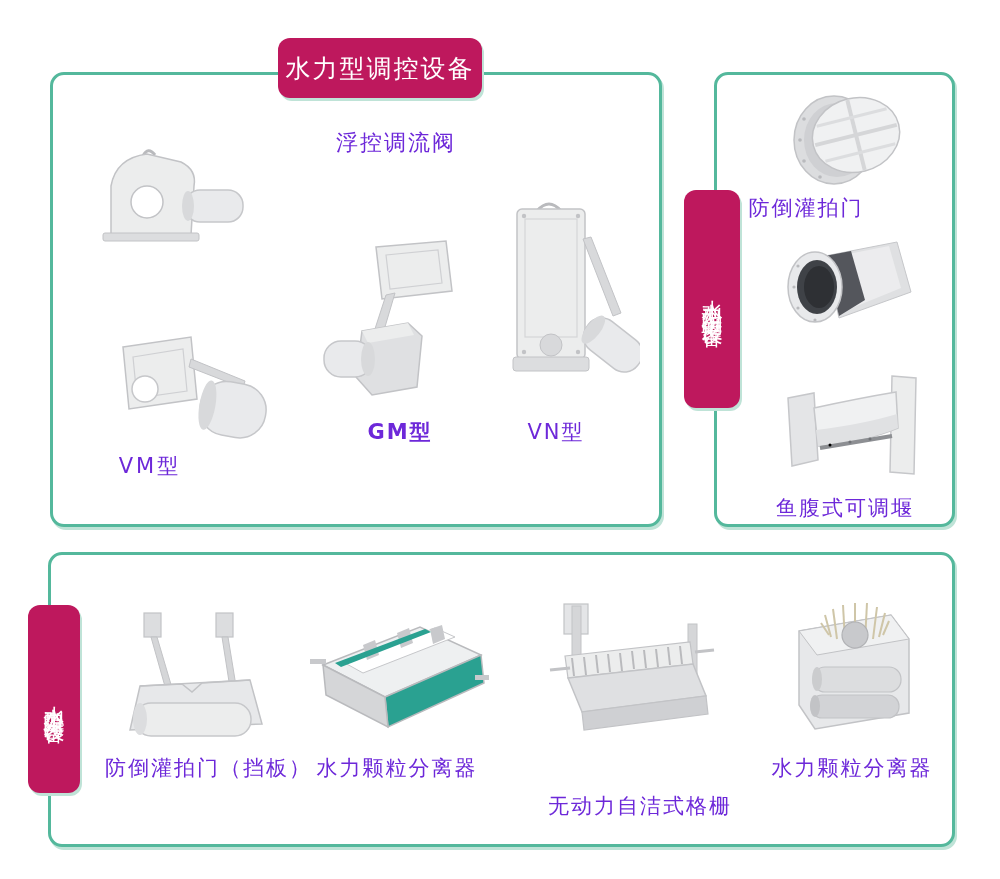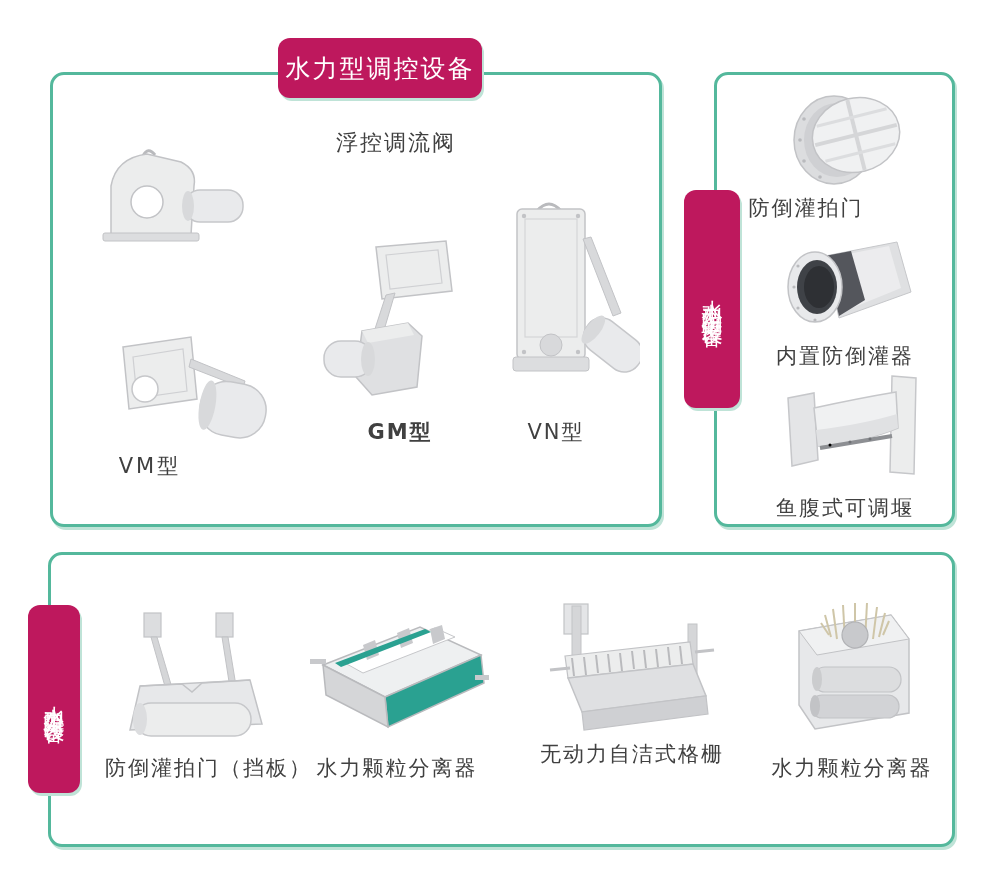--- a/index.html
+++ b/index.html
@@ -15,21 +15,21 @@
     position:absolute;background:#be185d;color:#ffffff;border-radius:12px;
     display:flex;align-items:center;justify-content:center;
     box-shadow:2px 3px 0 #bfe3d7;z-index:3;
   }
   .badge-h{font-size:25px;letter-spacing:2px;font-weight:500;}
   .badge-v{
     font-size:21px;font-weight:500;
     writing-mode:vertical-rl;text-orientation:upright;letter-spacing:4px;
   }
   .green-text{
-    position:absolute;color:#404040;font-size:21px;letter-spacing:2px;
+    position:absolute;color:#6d28d9;font-size:21px;letter-spacing:2px;
     text-align:center;white-space:nowrap;z-index:2;
   }
   .subtitle{font-size:22px;}
   .figure{position:absolute;z-index:1;}
   .figure svg{display:block;}
 </style>
 </head>
 <body>
 
 <div class="canvas">
@@ -132,21 +132,20 @@
       <polygon points="40,26 66,21 80,70 54,86" fill="#54565c"></polygon>
       <ellipse cx="30" cy="57" rx="27" ry="35" fill="#e8e9eb" stroke="#c2c3c6" stroke-width="1.5"></ellipse>
       <ellipse cx="32" cy="57" rx="20" ry="27" fill="#3f4247"></ellipse>
       <ellipse cx="34" cy="57" rx="15" ry="21" fill="#2e3034"></ellipse>
       <circle cx="13" cy="36" r="1.6" fill="#b9babd"></circle>
         <circle cx="9" cy="57" r="1.6" fill="#b9babd"></circle>
       <circle cx="13" cy="78" r="1.6" fill="#b9babd"></circle>
         <circle cx="30" cy="90" r="1.6" fill="#b9babd"></circle>
     </svg>
   </div>
-  <div class="green-text" style="left:755px;top:342px;width:180px;">内置防倒灌器</div>
 
   <div class="figure" style="left:780px;top:372px;">
     <svg width="150" height="115" viewBox="0 0 150 115">
       <polygon points="112,4 136,6 134,102 110,100" fill="#eceded" stroke="#c6c7ca" stroke-width="1.5"></polygon>
       <polygon points="8,26 34,21 38,88 12,94" fill="#e4e5e7" stroke="#c6c7ca" stroke-width="1.5"></polygon>
       <path d="M34,36 Q80,26 116,20 L118,56 Q84,70 38,74 Z" fill="#f0f1f2" stroke="#c6c7ca" stroke-width="1.5"></path>
       <path d="M36,58 Q84,52 117,42 L118,56 Q84,70 38,74 Z" fill="#e0e1e3"></path>
       <line x1="40" y1="76" x2="112" y2="64" stroke="#8d8f93" stroke-width="4"></line>
       <circle cx="50" cy="73" r="1.5" fill="#6f7control175"></circle>
         <circle cx="70" cy="70" r="1.5" fill="#6f7175"></circle>
@@ -208,21 +207,21 @@
           <line x1="116" y1="49" x2="118" y2="67"></line>
         <line x1="128" y1="47" x2="130" y2="65"></line>
           <line x1="140" y1="46" x2="142" y2="64"></line>
       </g>
       <polygon points="28,78 153,64 166,96 42,112" fill="#dfe0e2" stroke="#c2c3c6" stroke-width="1.5"></polygon>
       <polygon points="42,112 166,96 168,114 44,130" fill="#cfd0d3" stroke="#c2c3c6" stroke-width="1.2"></polygon>
       <line x1="10" y1="70" x2="30" y2="68" stroke="#c2c3c6" stroke-width="3"></line>
       <line x1="155" y1="52" x2="174" y2="50" stroke="#c2c3c6" stroke-width="3"></line>
     </svg>
   </div>
-  <div class="green-text" style="left:532px;top:740px;width:200px;">无动力自洁式格栅</div>
+  <div class="green-text" style="left:532px;top:792px;width:200px;text-align:right;">无动力自洁式格栅</div>
 
   <div class="figure" style="left:783px;top:595px;">
     <svg width="135" height="150" viewBox="0 0 135 150">
       <polygon points="16,36 108,20 126,44 126,118 32,134 16,110" fill="#e7e8ea" stroke="#c2c3c6" stroke-width="1.5"></polygon>
       <polygon points="16,36 108,20 126,44 34,60" fill="#f0f1f2" stroke="#c2c3c6" stroke-width="1"></polygon>
       <g stroke="#cfc6a8" stroke-width="2">
         <line x1="72" y1="8" x2="72" y2="46"></line>
           <line x1="60" y1="10" x2="62" y2="46"></line>
         <line x1="84" y1="8" x2="82" y2="46"></line>
           <line x1="50" y1="14" x2="54" y2="44"></line>

